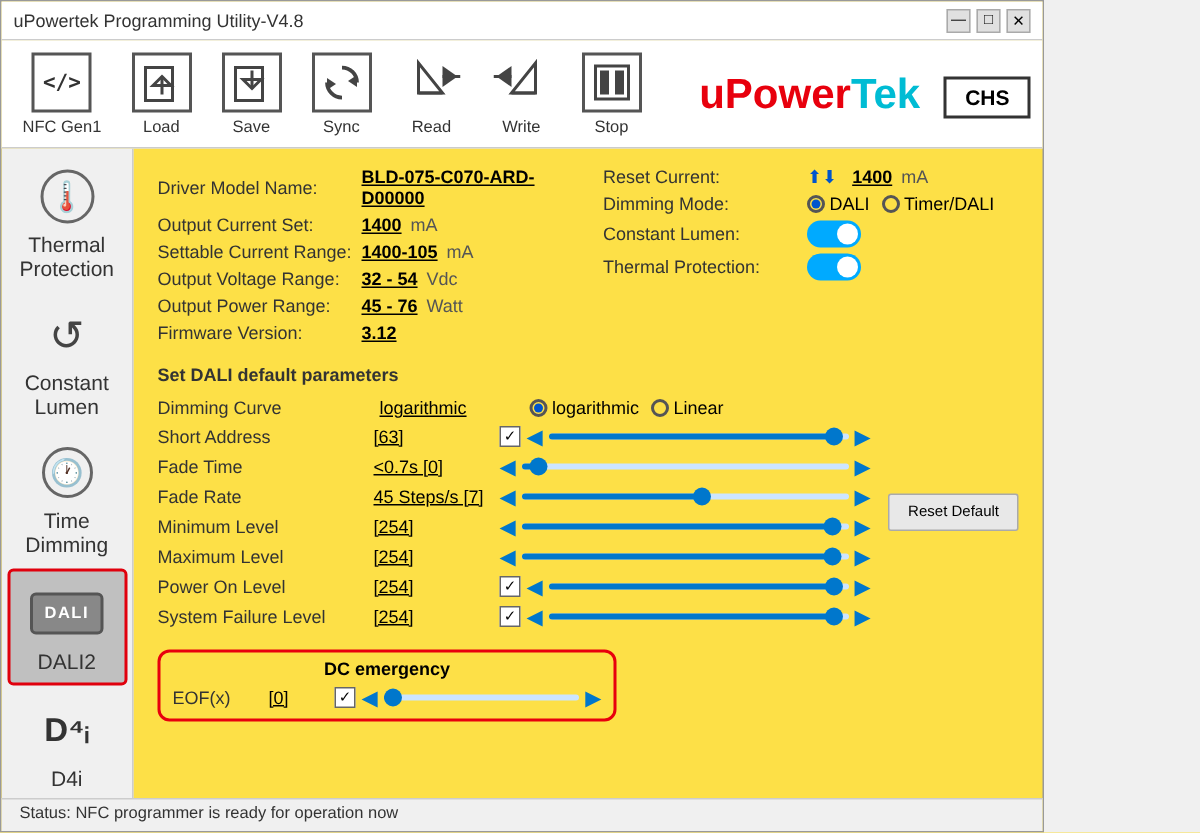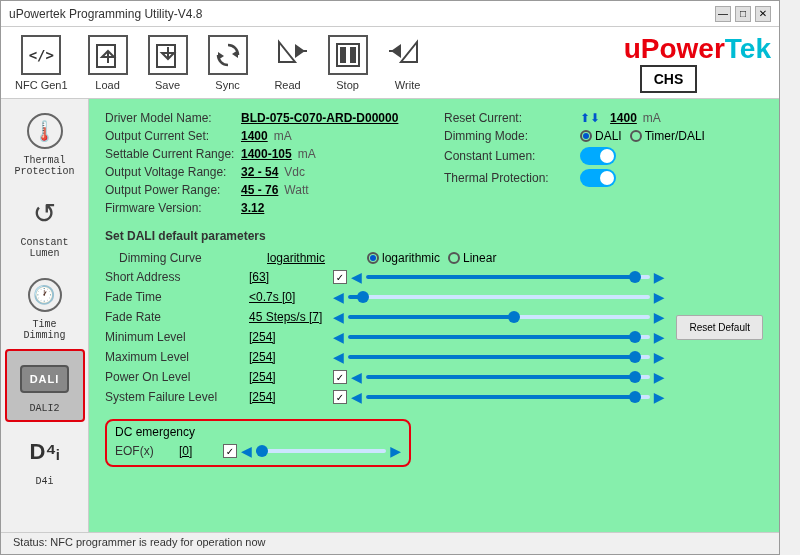--- a/index.html
+++ b/index.html
@@ -5,23 +5,23 @@
     * { box-sizing: border-box; margin: 0; padding: 0; }
     body {
       font-family: 'Segoe UI', Arial, sans-serif;
       font-size: 12px;
       background: #f0f0f0;
       width: 800px;
       height: 555px;
       overflow: hidden;
     }
     .window {
-      width: 780px;
+      width: 696px;
       height: 555px;
-      background: #86efac;
+      background: #fde047;
       border: 1px solid #999;
       display: flex;
       flex-direction: column;
     }
     .title-bar {
       background: #fff;
       border-bottom: 1px solid #ccc;
       padding: 4px 8px;
       display: flex;
       align-items: center;
@@ -82,22 +82,21 @@
     .toolbar-icon.arrow-icon {
       border: none;
     }
     .toolbar-label {
       font-size: 11px;
       color: #333;
     }
     .brand {
       margin-left: auto;
       display: flex;
-      align-items: flex-start;
-      flex-direction: column;
+      align-items: flex-end;
     }
     .brand-logo {
       font-size: 28px;
       font-weight: bold;
     }
     .brand-u { color: #e8000d; }
     .brand-power { color: #e8000d; font-weight: 900; }
     .brand-tek { color: #00bcd4; font-weight: 900; }
     .chs-btn {
       border: 2px solid #333;
@@ -138,25 +137,24 @@
       border-radius: 4px;
     }
     .sidebar-icon {
       width: 44px;
       height: 44px;
       display: flex;
       align-items: center;
       justify-content: center;
     }
     .sidebar-label {
-      font-size: 10px;
+      font-size: 14px;
       color: #333;
       text-align: center;
       margin-top: 2px;
-      font-family: Liberation Mono, monospace;
     }
     .thermometer-icon {
       width: 36px;
       height: 36px;
       border: 2px solid #666;
       border-radius: 50%;
       display: flex;
       align-items: center;
       justify-content: center;
       font-size: 20px;
@@ -342,21 +340,20 @@
     }
     .dimming-curve-row {
       display: flex;
       align-items: center;
       gap: 20px;
     }
     .dimming-left {
       display: flex;
       align-items: center;
       gap: 8px;
-      margin-left: 14px;
     }
     .dimming-right {
       display: flex;
       align-items: center;
       gap: 8px;
     }
     .reset-btn {
       border: 1px solid #aaa;
       background: #e8e8e8;
       padding: 6px 12px;
@@ -439,39 +436,39 @@
         <svg width="38" height="38" viewBox="0 0 38 38">
           <polygon points="10,6 10,26 26,26" fill="none" stroke="#444" stroke-width="2"></polygon>
           <line x1="10" y1="26" x2="26" y2="26" stroke="#444" stroke-width="2"></line>
           <polygon points="26,8 26,22 36,15" fill="#444"></polygon>
           <line x1="26" y1="15" x2="38" y2="15" stroke="#444" stroke-width="2"></line>
         </svg>
       </div>
       <span class="toolbar-label">Read</span>
     </div>
     <div class="toolbar-item">
-      <div class="toolbar-icon">
-        <svg width="28" height="28" viewBox="0 0 28 28">
-          <rect x="3" y="3" width="22" height="22" fill="none" stroke="#444" stroke-width="2"></rect>
-          <rect x="6" y="6" width="6" height="16" fill="#444"></rect>
-          <rect x="16" y="6" width="6" height="16" fill="#444"></rect>
-        </svg>
-      </div>
-      <span class="toolbar-label">Stop</span>
-    </div>
-    <div class="toolbar-item">
       <div class="toolbar-icon arrow-icon">
         <svg width="38" height="38" viewBox="0 0 38 38">
           <polygon points="28,6 28,26 12,26" fill="none" stroke="#444" stroke-width="2"></polygon>
           <line x1="28" y1="26" x2="12" y2="26" stroke="#444" stroke-width="2"></line>
           <polygon points="12,8 12,22 2,15" fill="#444"></polygon>
           <line x1="12" y1="15" x2="0" y2="15" stroke="#444" stroke-width="2"></line>
         </svg>
       </div>
       <span class="toolbar-label">Write</span>
+    </div>
+    <div class="toolbar-item">
+      <div class="toolbar-icon">
+        <svg width="28" height="28" viewBox="0 0 28 28">
+          <rect x="3" y="3" width="22" height="22" fill="none" stroke="#444" stroke-width="2"></rect>
+          <rect x="6" y="6" width="6" height="16" fill="#444"></rect>
+          <rect x="16" y="6" width="6" height="16" fill="#444"></rect>
+        </svg>
+      </div>
+      <span class="toolbar-label">Stop</span>
     </div>
 
     <div class="brand">
       <span class="brand-logo">
         <span class="brand-u">u</span><span class="brand-power">Power</span><span class="brand-tek">Tek</span>
       </span>
       <button class="chs-btn">CHS</button>
     </div>
   </div>
 
@@ -693,21 +690,21 @@
               </div>
             </div>
           </div>
           <div style="display:flex; align-items:center; padding-bottom: 20px;">
             <button class="reset-btn">Reset Default</button>
           </div>
         </div>
 
         <div style="margin-top: 6px;">
           <div class="dc-emergency-section">
-            <div style="font-weight:400; margin-bottom:2px;">DC emergency</div>
+            <div style="font-weight:700; margin-bottom:2px;text-align:center;">DC emergency</div>
             <div class="param-row">
               <span class="param-label" style="min-width:60px;">EOF(x)</span>
               <span class="param-value" style="min-width:40px;">[0]</span>
               <div class="param-checkbox checked"></div>
               <div class="slider-container" style="min-width:160px;">
                 <span class="slider-arrow">◀</span>
                 <div class="slider-track">
                   <div class="slider-fill" style="width:5%;"></div>
                   <div class="slider-thumb" style="left:5%;"></div>
                 </div>

